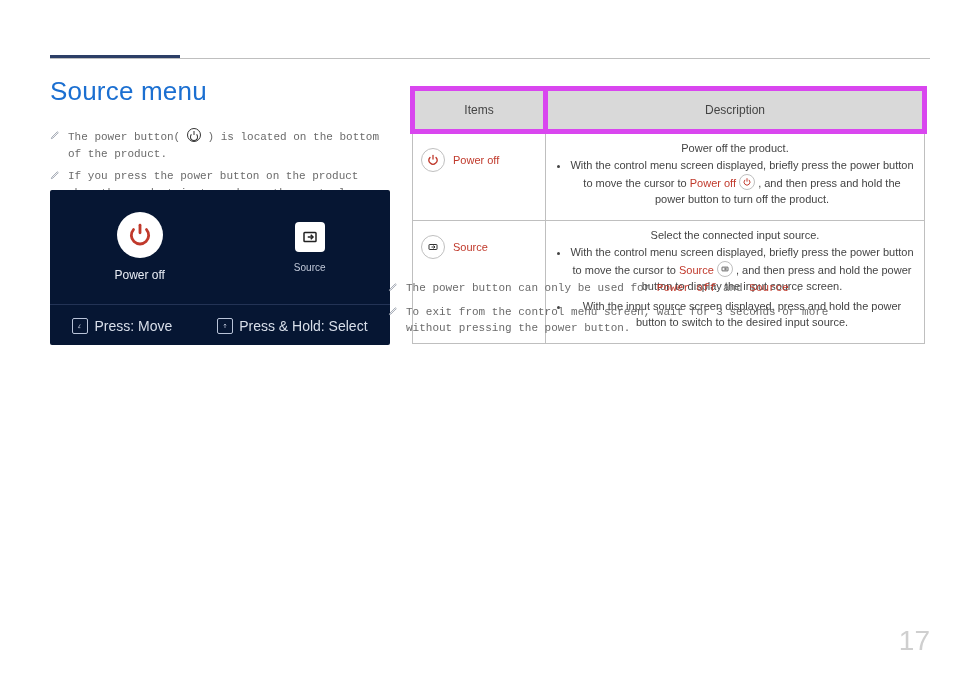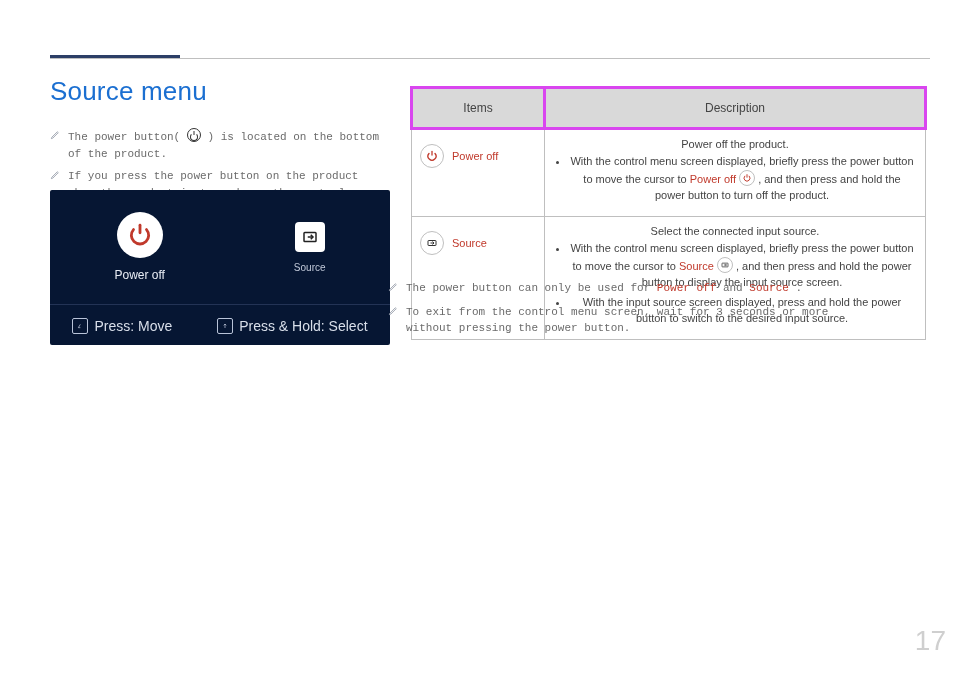--- a/index.html
+++ b/index.html
@@ -125,21 +125,21 @@
     position:absolute; left: 410px; top: 86px;
     width: 517px;
     border-collapse: collapse;
     font-size: 11px;
     color:#444;
   }
   .tbl th {
     background:#d9d9d9;
     font-weight: 400;
     padding: 12px 8px;
-    border: 3px solid #d946ef;
+    border: 5px solid #d946ef;
     text-align:center;
     font-size:12px;
   }
   .tbl td {
     border: 1px solid #bfbfbf;
     padding: 8px 10px;
     vertical-align: top;
     text-align: center;
   }
   .tbl td.items-cell {
@@ -168,21 +168,21 @@
 
   
   .mini-inline {
     display:inline-block; width:14px; height:14px; vertical-align:-3px;
     border:1px solid #bfbfbf; border-radius:50%; position:relative;
   }
   .mini-inline svg { position:absolute; left:50%; top:50%; transform:translate(-50%,-50%); width:9px; height:9px; }
 
   
   .page-num {
-    position:absolute; right:8px; bottom:18px;
+    position:absolute; right:24px; bottom:18px;
     font-size: 28px; color:#cfcfcf; font-weight:300;
   }
 </style>
 </head>
 <body>
 
 <div class="top-rule"></div>
 <div class="top-rule-thick"></div>
 
 <div class="heading">Source menu</div>

